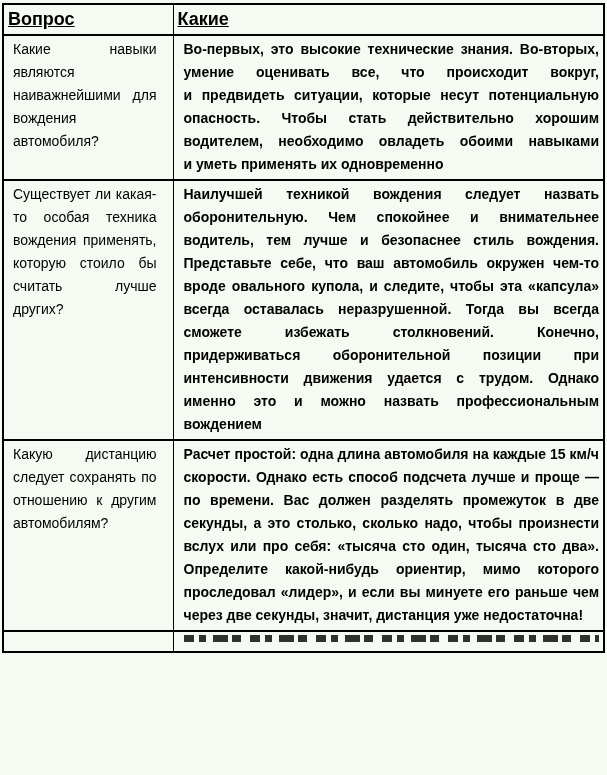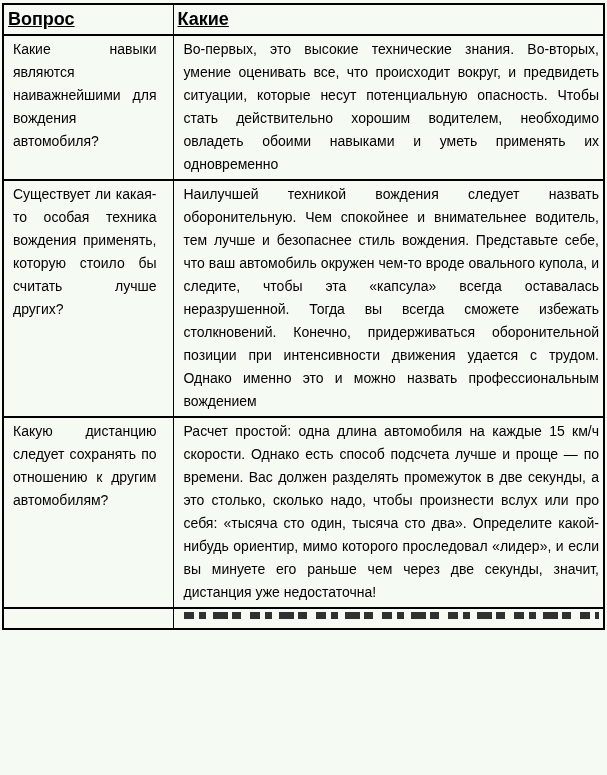--- a/index.html
+++ b/index.html
@@ -40,21 +40,21 @@
     padding: 4px 4px 5px 4px;
     line-height: 20px;
     text-decoration: underline;
   }
   td {
     font-size: 14px;
     line-height: 23px;
     text-align: justify;
   }
   td.q-cell { padding: 2px 16px 3px 9px; }
-  td.a-cell { padding: 2px 4px 3px 10px; }
+  td.a-cell { padding: 2px 4px 3px 10px; font-weight: bold; }
   tr.clip-row td { height: 14px; }
   .text-sliver {
     height: 7px;
     margin-top: 1px;
     opacity: 0.9;
     background:
       repeating-linear-gradient(90deg,
         #1a1a1a 0 10px,  transparent 10px 15px,
         #1a1a1a 15px 22px, transparent 22px 29px,
         #1a1a1a 29px 44px, transparent 44px 48px,

